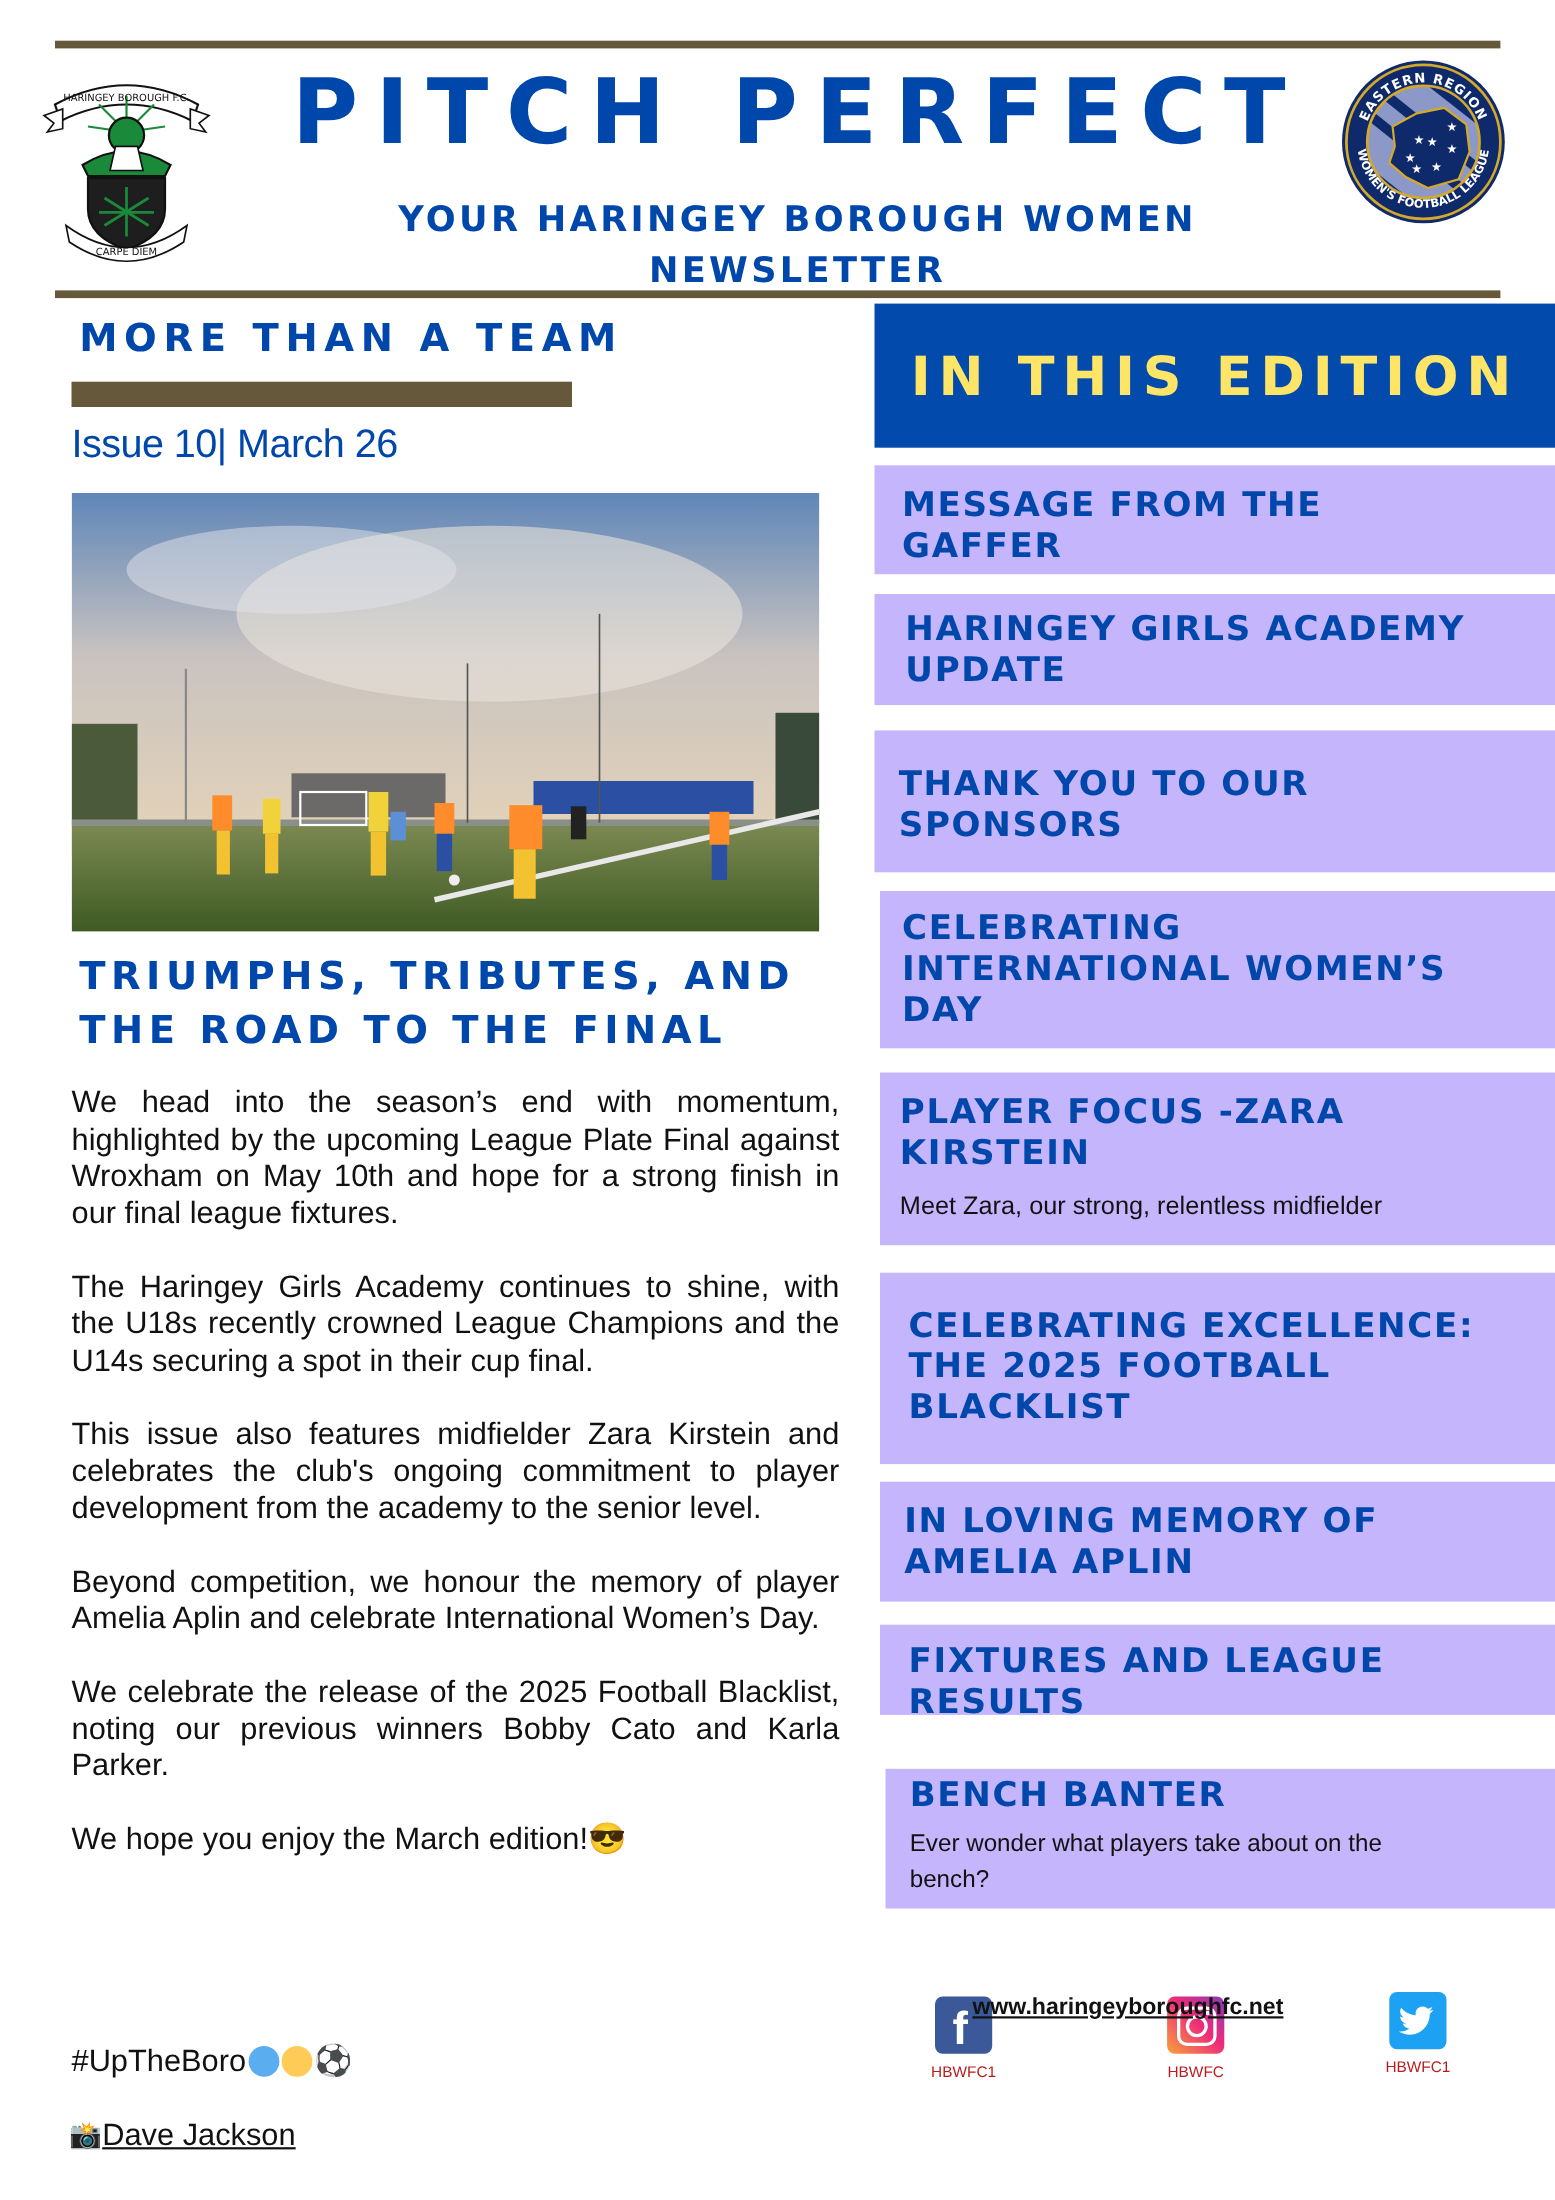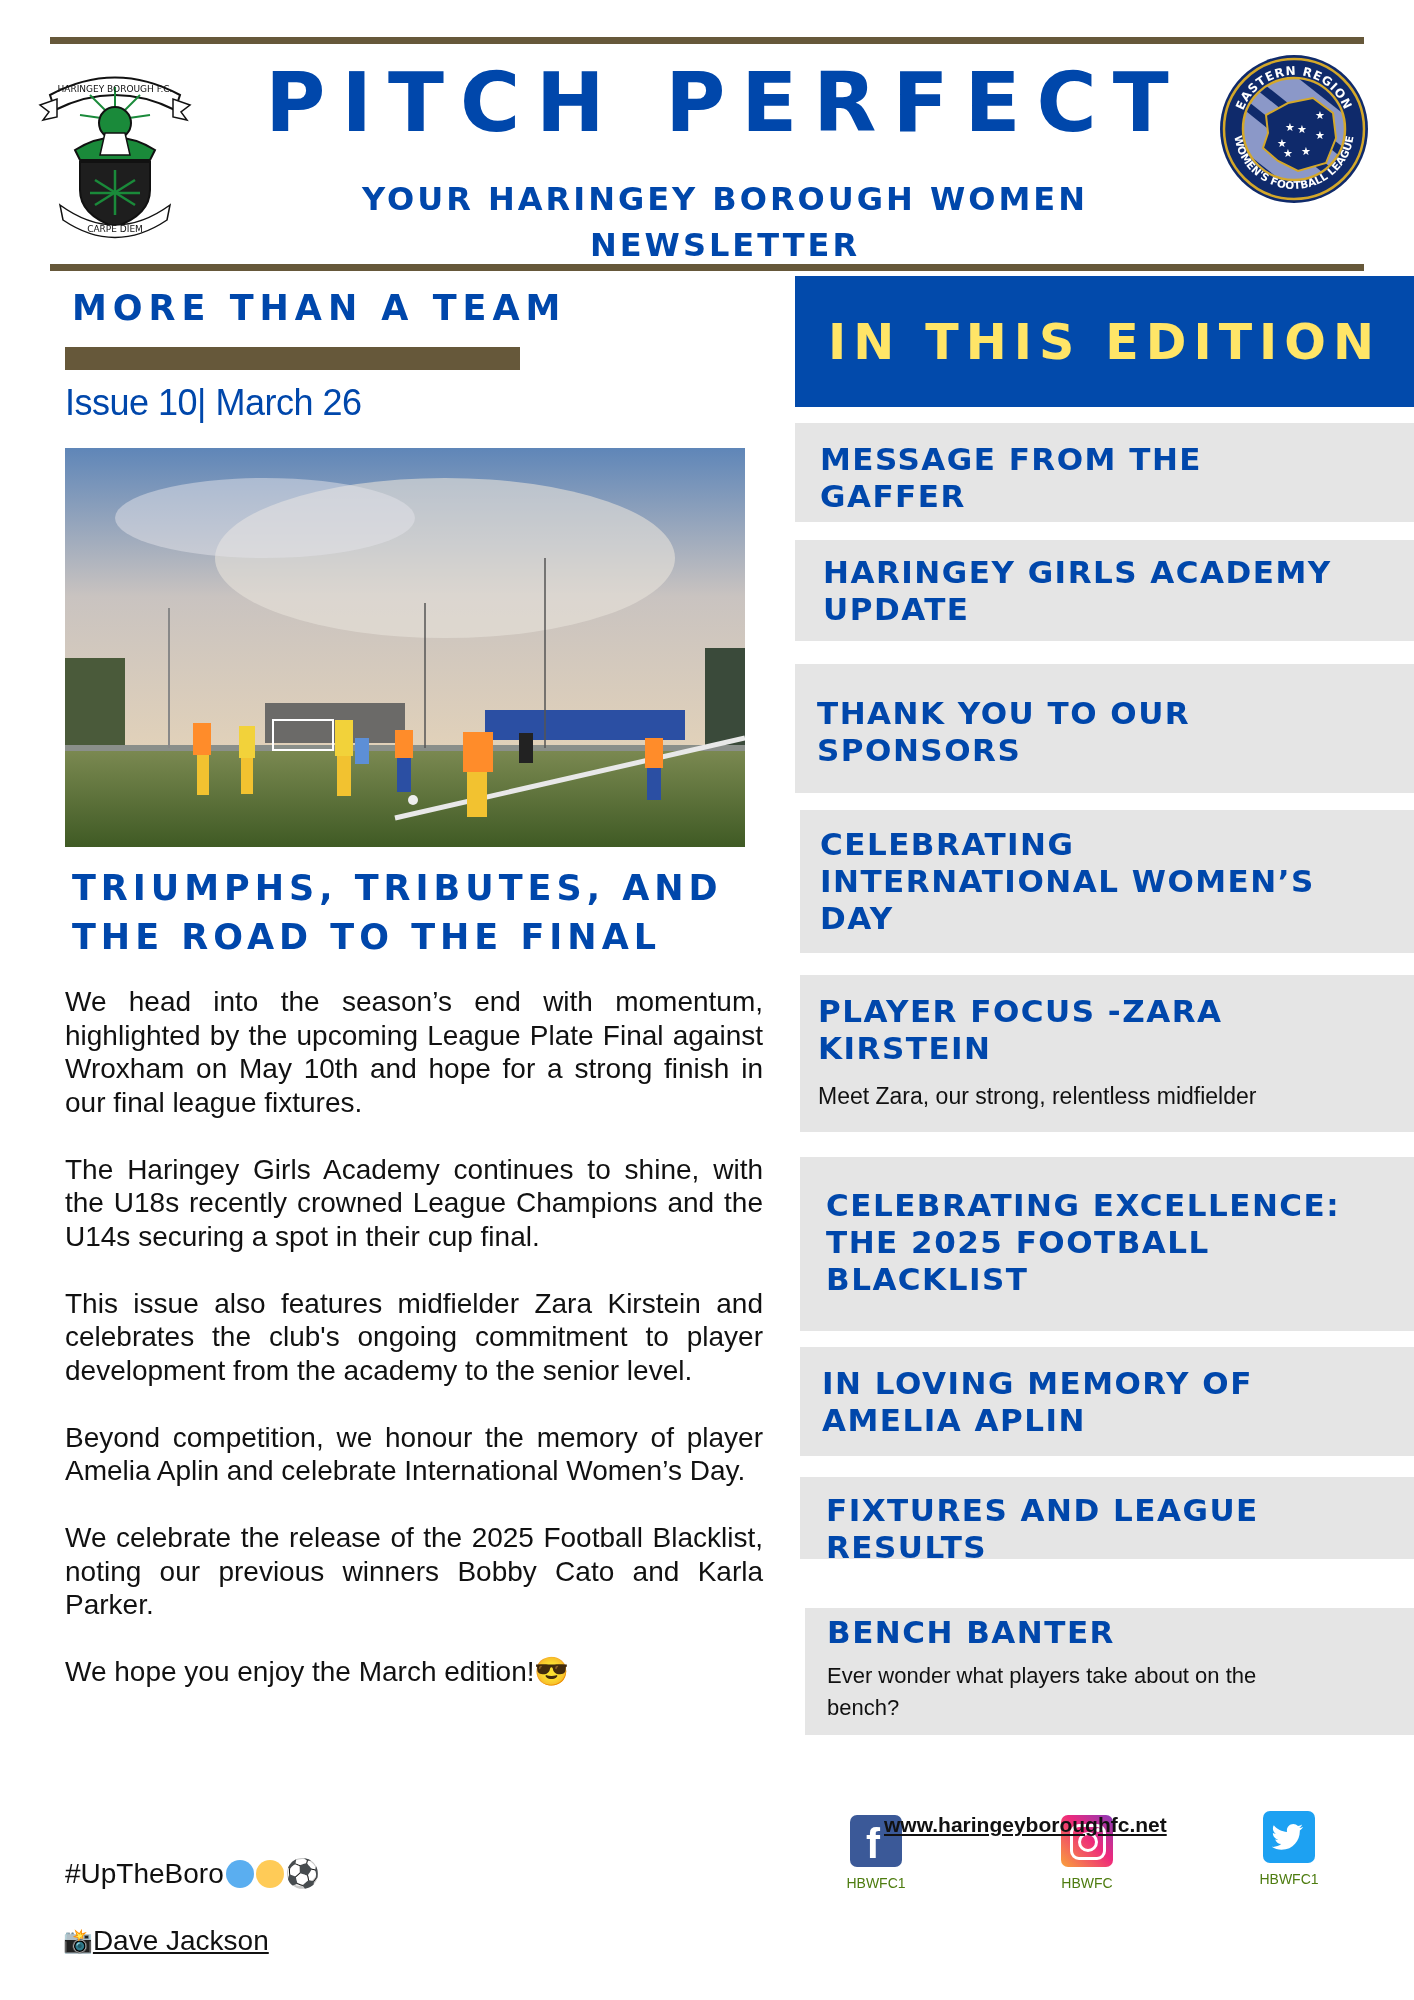--- a/index.html
+++ b/index.html
@@ -16,26 +16,26 @@
   .headline { position:absolute; left:72px; top:864px; width:700px; font-weight:bold; font-size:35px; letter-spacing:5px; color:#0047ab; line-height:49px; }
   .body { position:absolute; left:65px; top:985px; width:698px; font-family:"Liberation Sans", sans-serif; font-size:28px; line-height:33.5px; text-align:justify; color:#111; }
   .body p { margin:0 0 33.5px 0; }
   .hashtag { position:absolute; left:65px; top:1857px; font-family:"Liberation Sans", sans-serif; font-size:28px; color:#111; display:flex; align-items:center;text-align:center; }
   .dot { display:inline-block; width:28px; height:28px; border-radius:50%; margin-left:2px; }
   .credit { position:absolute; left:63px; top:1925px; font-family:"Liberation Sans", sans-serif; font-size:28px; color:#111; display:flex; align-items:center; }
   .credit a { color:#111; text-decoration:underline; }
 
   .edition-head { position:absolute; left:795px; top:276px; width:672px; height:131px; background:#024aab; }
   .edition-head span { position:absolute; left:33px; top:38px; font-weight:bold; font-size:49px; letter-spacing:7px; color:#ffe567; }
-  .item { position:absolute; left:795px; width:619px; background:#e5e5e5; }
+  .item { position:absolute; left:795px; width:619px; background:#c4b5fd; }
   .item .t { position:absolute; left:25px; font-weight:bold; font-size:31px; line-height:37px; letter-spacing:1.5px; color:#0047ab; }
   .item .s { position:absolute; left:25px; font-family:"Liberation Sans", sans-serif; font-size:23px; color:#111; }
   .social { position:absolute; top:1815px; width:100px; text-align:center; }
   .social .ico { width:52px; height:52px; margin:0 auto; border-radius:7px; position:relative; }
-  .social .lbl { font-family:"Liberation Sans", sans-serif; font-size:14px; color:#4d7c0f; margin-top:8px;text-align:center; }
+  .social .lbl { font-family:"Liberation Sans", sans-serif; font-size:14px; color:#b91c1c; margin-top:8px;text-align:center; }
   .website { position:absolute; left:884px; top:1813px; font-family:"Liberation Sans", sans-serif; font-weight:bold; font-size:21px; color:#111; text-decoration:underline; }
 </style>
 </head>
 <body>
 
 <div class="rule" style="top:37px;"></div>
 
 <div class="logo-left">
   <svg width="160" height="175" viewBox="0 0 160 175">
     <path d="M15 30 Q80 -5 145 30 L140 45 Q80 15 20 45 Z" fill="#fff" stroke="#111" stroke-width="2"></path>

